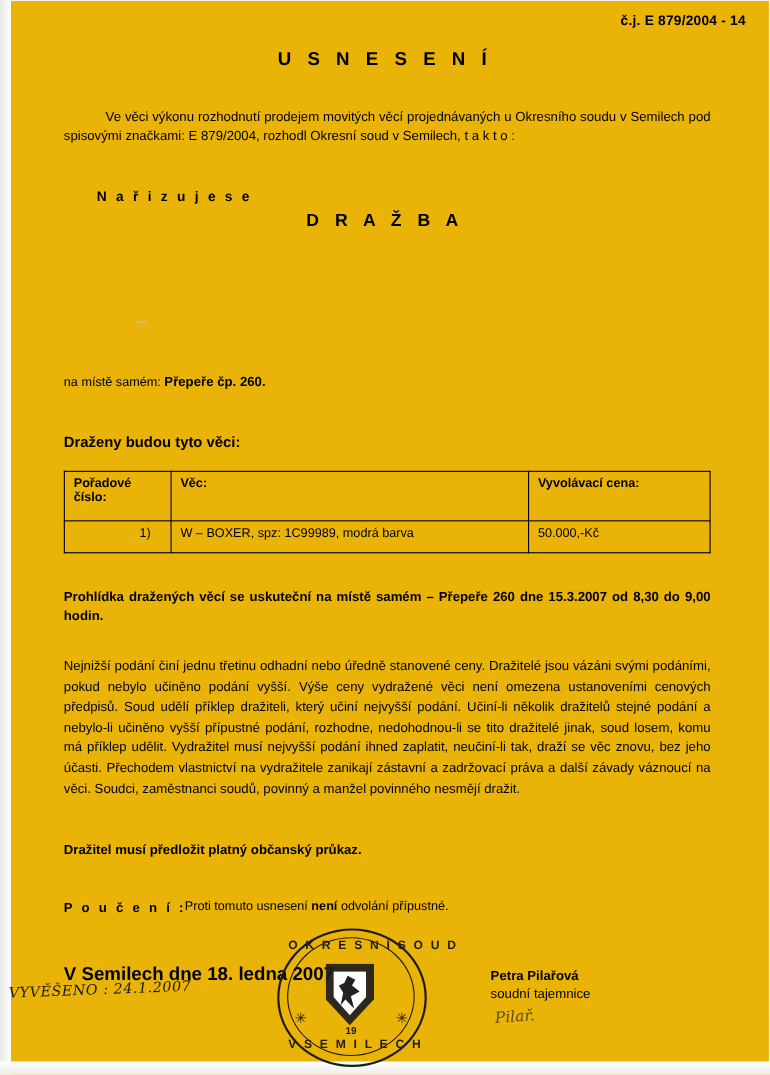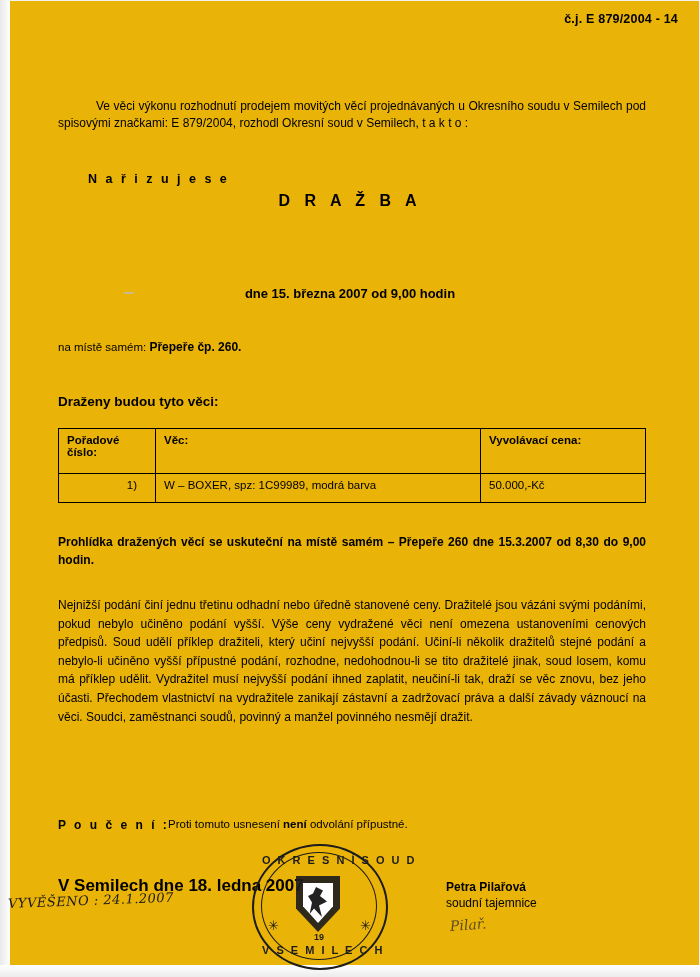--- a/index.html
+++ b/index.html
@@ -320,31 +320,31 @@
 </head>
 <body>
 
 <div class="page">
 
   <div class="scan-edge-left"></div>
   <div class="scan-edge-bottom"></div>
 
   <div class="ref-no">č.j. E 879/2004 - 14</div>
 
+  <div class="doc-title">U S N E S E N Í</div>
 
   <div class="para intro">Ve věci výkonu rozhodnutí prodejem movitých věcí projednávaných u Okresního soudu v Semilech pod spisovými značkami: E 879/2004, rozhodl Okresní soud v Semilech,  t a k t o :</div>
 
   <div class="narizuje">N a ř i z u j e   s e</div>
 
   <div class="drazba">D R A Ž B A</div>
 
 
   <div class="speck"></div>
 
-  <div class="date-line">dne 15. března 2007 od 9,00 hodin</div>
 
   <div class="na-miste">
     <span>na místě samém: </span><b>Přepeře čp. 260.</b>
   </div>
 
   <div class="drazeny-head">Draženy budou tyto věci:</div>
 
   <table class="items">
     <thead>
       <tr>
@@ -359,20 +359,21 @@
         <td class="c1">W – BOXER, spz: 1C99989, modrá barva</td>
         <td class="c2">50.000,-Kč</td>
       </tr>
     </tbody>
   </table>
 
   <div class="para prohlidka">Prohlídka dražených věcí se uskuteční na místě samém – Přepeře 260 dne 15.3.2007 od 8,30 do 9,00 hodin.</div>
 
   <div class="para body-text">Nejnižší podání činí jednu třetinu odhadní nebo úředně stanovené ceny. Dražitelé jsou vázáni svými podáními, pokud nebylo učiněno podání vyšší. Výše ceny vydražené věci není omezena ustanoveními cenových předpisů. Soud udělí příklep dražiteli, který učiní nejvyšší podání. Učiní-li několik dražitelů stejné podání a nebylo-li učiněno vyšší přípustné podání, rozhodne, nedohodnou-li se tito dražitelé jinak, soud losem, komu má příklep udělit. Vydražitel musí nejvyšší podání ihned zaplatit, neučiní-li tak, draží se věc znovu, bez jeho účasti. Přechodem vlastnictví na vydražitele zanikají zástavní a zadržovací práva a další závady váznoucí na věci. Soudci, zaměstnanci soudů, povinný a manžel povinného nesmějí dražit.</div>
 
+  <div class="prukaz">Dražitel musí předložit platný občanský průkaz.</div>
 
   <div class="pouceni-label">P o u č e n í :</div>
   <div class="pouceni-text">
     <span>Proti tomuto usnesení </span><b>není</b><span> odvolání přípustné.</span>
   </div>
 
   <div class="place-date">V Semilech dne 18. ledna 2007</div>
 
   <div class="stamp">
     <div class="ring"></div>

